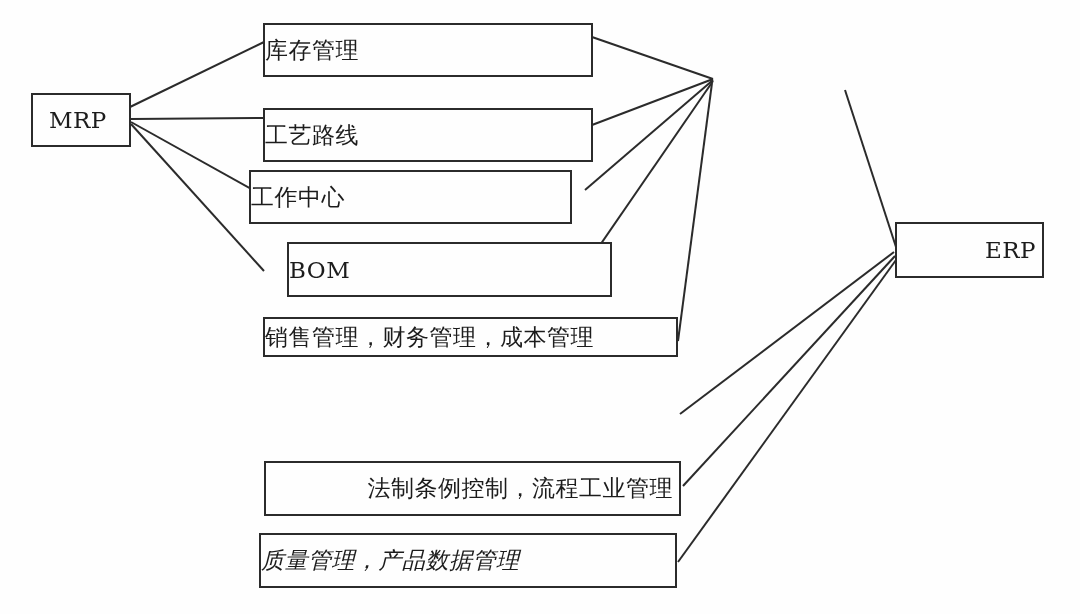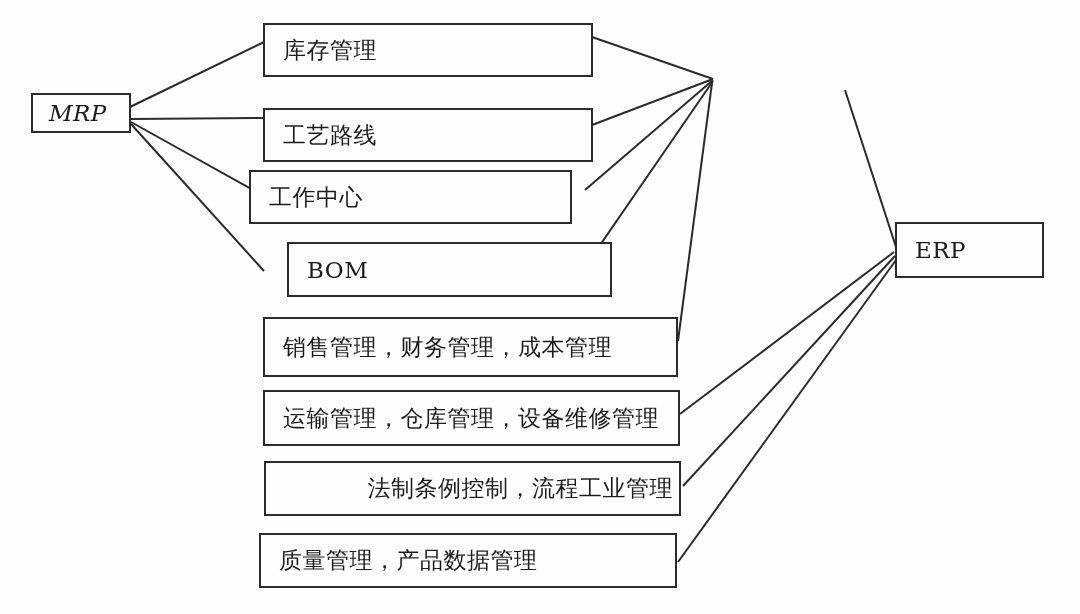--- a/index.html
+++ b/index.html
@@ -27,39 +27,38 @@
     stroke: #2b2b2b;
     stroke-width: 2;
   }
   .node {
     position: absolute;
     box-sizing: border-box;
     border: 2px solid #2b2b2b;
     background: #fefefe;
     display: flex;
     align-items: center;
-    padding-left: 18px;
     padding-right: 6px;
     font-size: 23px;
     color: #1c1c1c;
     letter-spacing: 0.5px;
     white-space: nowrap;
     z-index: 2;
   }
-  #box-mrp        { left: 31px;  top: 93px;  width: 100px; height: 40px; padding-left: 16px; font-style: italic; }
+  #box-mrp        { left: 31px;  top: 93px;  width: 100px; height: 54px; padding-left: 16px; }
   #box-inventory  { left: 263px; top: 23px;  width: 330px; height: 54px; }
   #box-routing    { left: 263px; top: 100px; width: 330px; height: 54px; margin-top: 8px; }
   #box-workcenter { left: 249px; top: 170px; width: 323px; height: 54px; }
   #box-bom        { left: 263px; top: 242px; width: 325px; height: 55px; margin-left: 24px; }
   #box-mrpii      { left: 712px; top: 58px;  width: 134px; height: 49px; }
-  #box-erp        { left: 895px; top: 222px; width: 149px; height: 56px; }
-  #box-sales      { left: 263px; top: 317px; width: 415px; height: 60px; }
+  #box-erp        { left: 895px; top: 222px; width: 149px; height: 56px; justify-content: flex-end; }
+  #box-sales      { left: 263px; top: 317px; width: 415px; height: 40px; }
   #box-transport  { left: 263px; top: 390px; width: 417px; height: 56px; }
   #box-legal      { left: 264px; top: 461px; width: 417px; height: 55px; justify-content: flex-end; }
-  #box-quality    { left: 259px; top: 533px; width: 418px; height: 55px; }
+  #box-quality    { left: 259px; top: 533px; width: 418px; height: 55px; font-style: italic; }
 </style>
 </head>
 <body>
 
 <div class="canvas">
 
   <svg class="edges-layer" viewBox="0 0 1080 614" xmlns="http://www.w3.org/2000/svg">
     <line x1="130" y1="107" x2="264" y2="42"></line>
     <line x1="131" y1="119" x2="264" y2="118"></line>
     <line x1="131" y1="122" x2="264" y2="196"></line>
@@ -97,23 +96,20 @@
 
 
   <div class="node" id="box-erp">
     <span>ERP</span>
   </div>
 
   <div class="node" id="box-sales">
     <span>销售管理，财务管理，成本管理</span>
   </div>
 
-  <div class="node" id="box-transport">
-    <span>运输管理，仓库管理，设备维修管理</span>
-  </div>
 
   <div class="node" id="box-legal">
     <span>法制条例控制，流程工业管理</span>
   </div>
 
   <div class="node" id="box-quality">
     <span>质量管理，产品数据管理</span>
   </div>
 
 </div>

